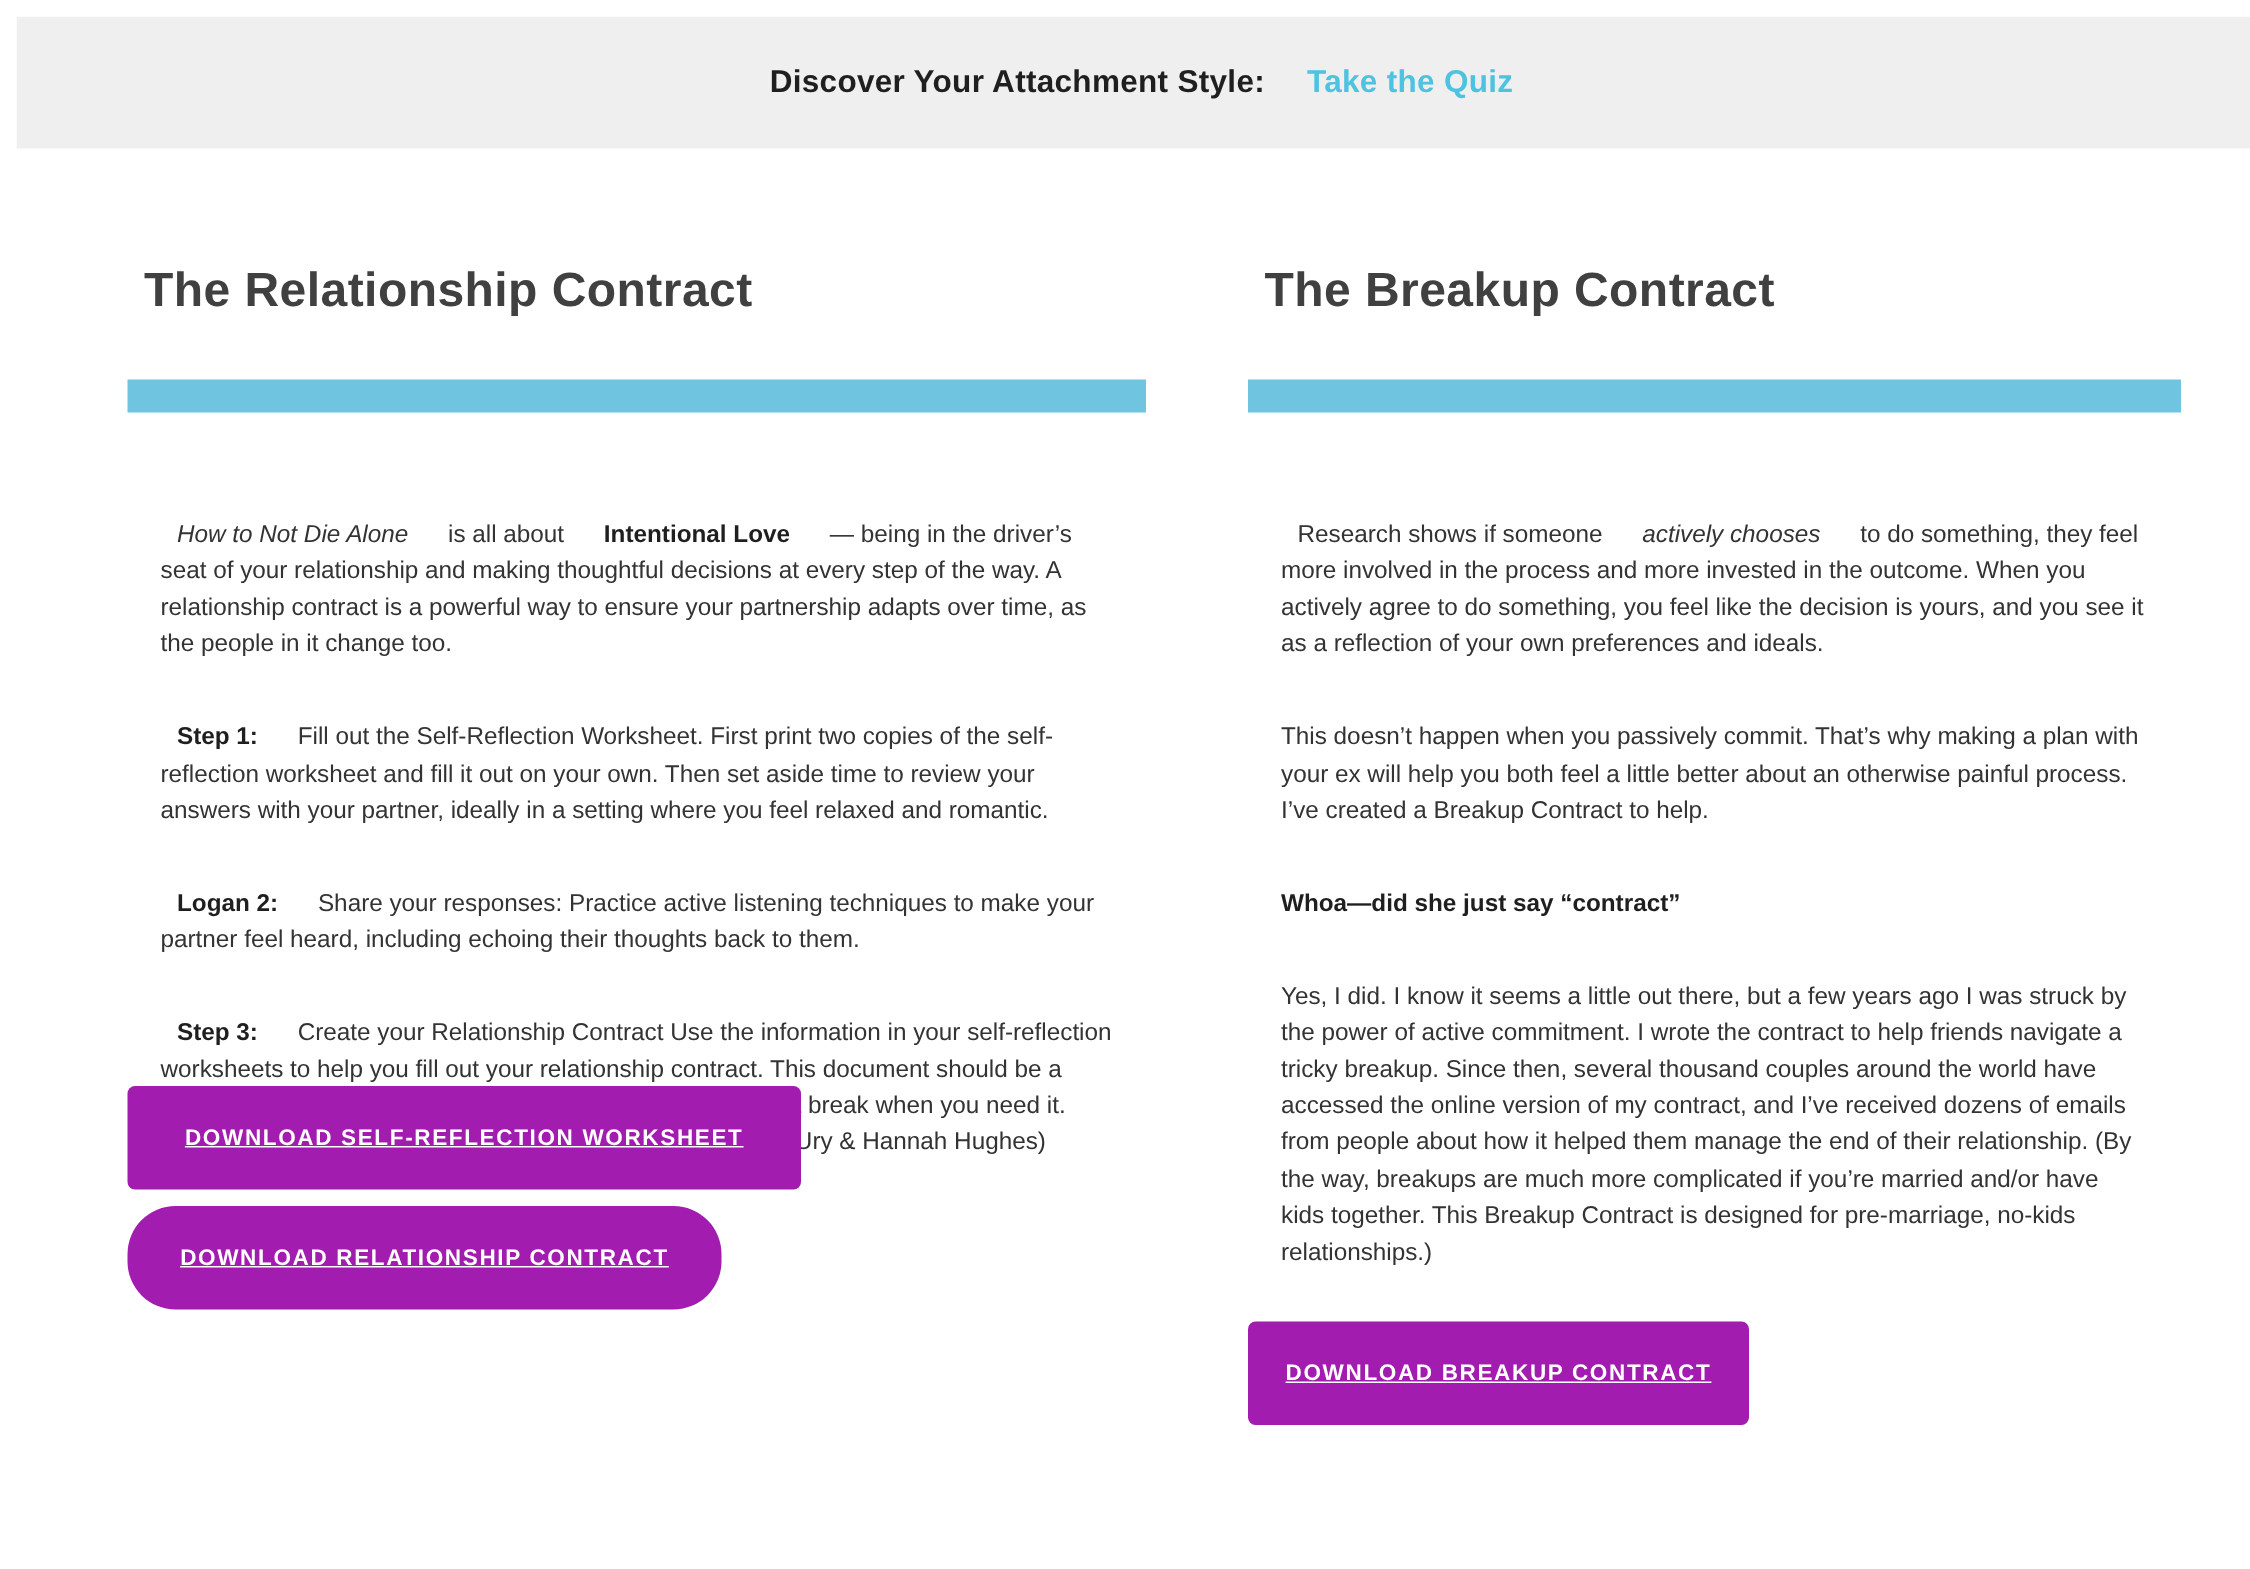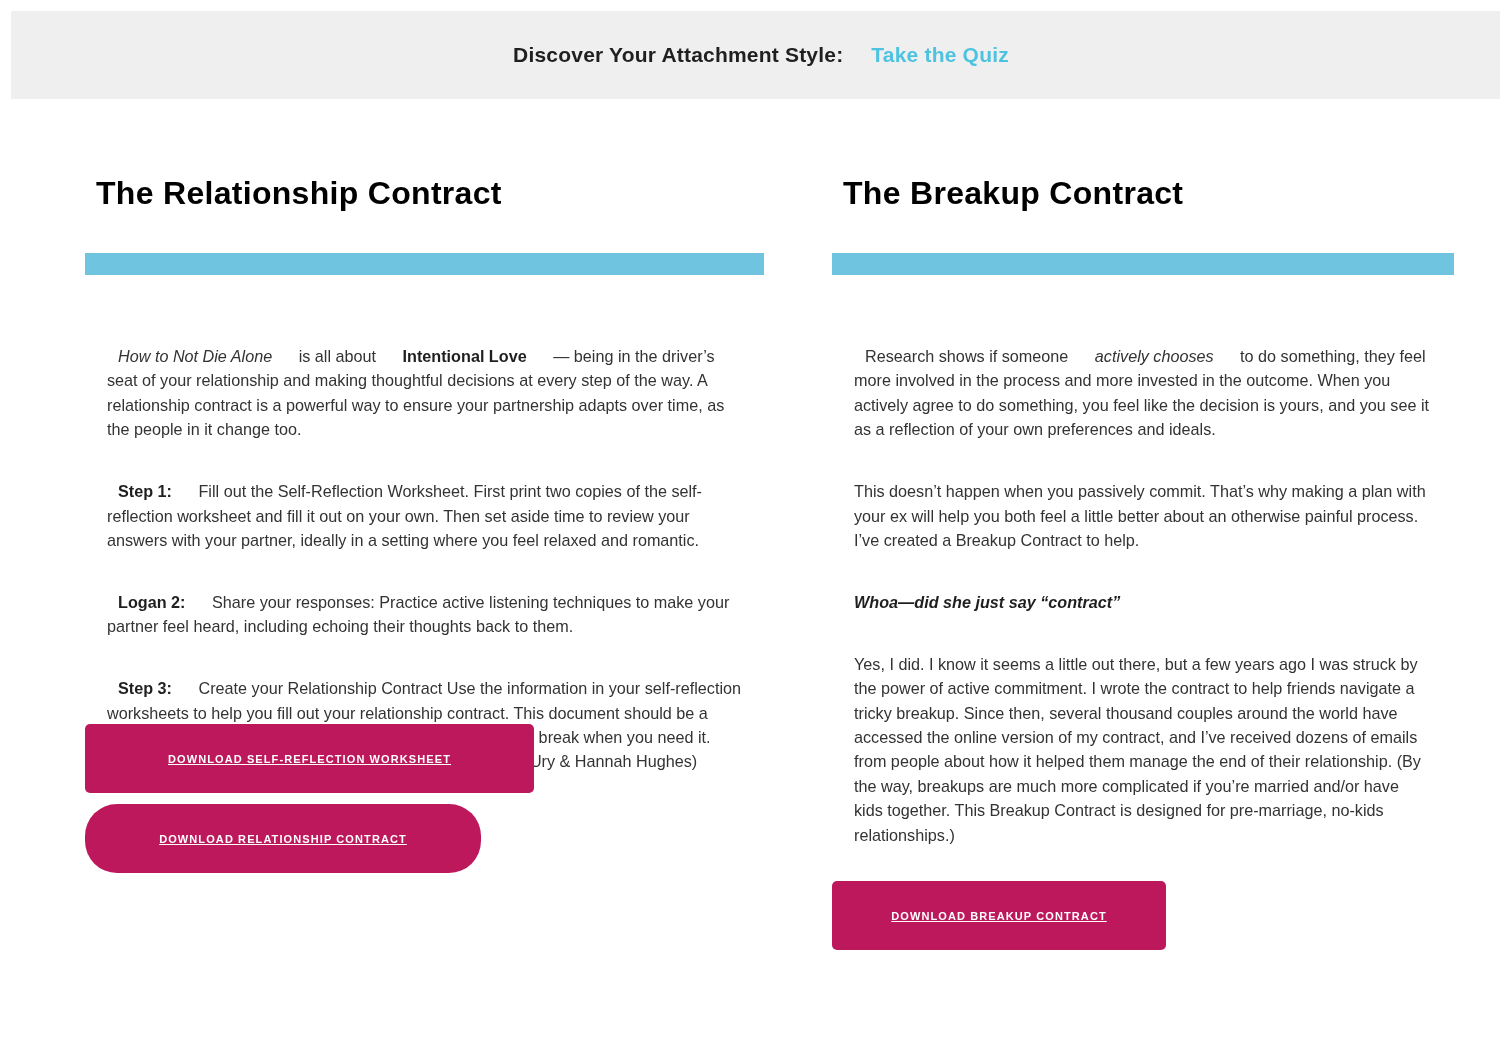--- a/index.html
+++ b/index.html
@@ -12,38 +12,38 @@
   }
   .banner-text { font-size: 21px; font-weight: bold; color: #1f1f1f; letter-spacing: 0.2px; }
   .banner-link { color: #4ec3e0; text-decoration: none; margin-left: 6px; }
 
   .col { position: absolute; top: 88px; }
   .col-left { left: 74px; width: 680px; }
   .col-right { left: 821px; width: 622px; }
 
   .col-title {
     position: absolute; top: 65px; left: 0;
-    font-size: 32px; font-weight: bold; color: #000000; letter-spacing: 0.3px; white-space: nowrap; text-align: right;
+    font-size: 32px; font-weight: bold; color: #404040; letter-spacing: 0.3px; white-space: nowrap; text-align: right;
   }
   .rule { position: absolute; top: 154px; left: 0; height: 4px; background: #6fc5df; }
   .col-left .rule { width: 679px; }
   .col-right .rule { width: 622px; }
 
   .body-text {
     position: absolute; top: 223px; left: 0; width: 100%;
     font-size: 16.2px; line-height: 24.4px; color: #333333;
   }
   .body-text p { margin-bottom: 15.5px; }
   .body-text em { font-style: italic; }
   .body-text strong { font-weight: bold; color: #1f1f1f; }
-  .subhead { font-weight: bold; font-style: italic; color: #1f1f1f; }
+  .subhead { font-weight: bold; color: #1f1f1f; }
 
   .btn {
-    position: absolute; left: 0; height: 69px; background: #be185d; border-radius: 5px;
-    color: #ffffff; font-size: 11px; font-weight: bold; letter-spacing: 1.1px;
+    position: absolute; left: 0; height: 69px; background: #a21caf; border-radius: 5px;
+    color: #ffffff; font-size: 15px; font-weight: bold; letter-spacing: 1.1px;
     display: flex; align-items: center; justify-content: center; text-transform: uppercase;
     cursor: pointer;
   }
   .btn-worksheet { top: 625px; width: 449px; }
   .btn-relationship { top: 705px; width: 396px; border-radius: 32px; }
   .btn-breakup { top: 782px; width: 334px; }
 
   .bottom-line { position: absolute; left: 0; top: 1043px; width: 1500px; height: 1px; background: #ececec; }
 </style>
 </head>

